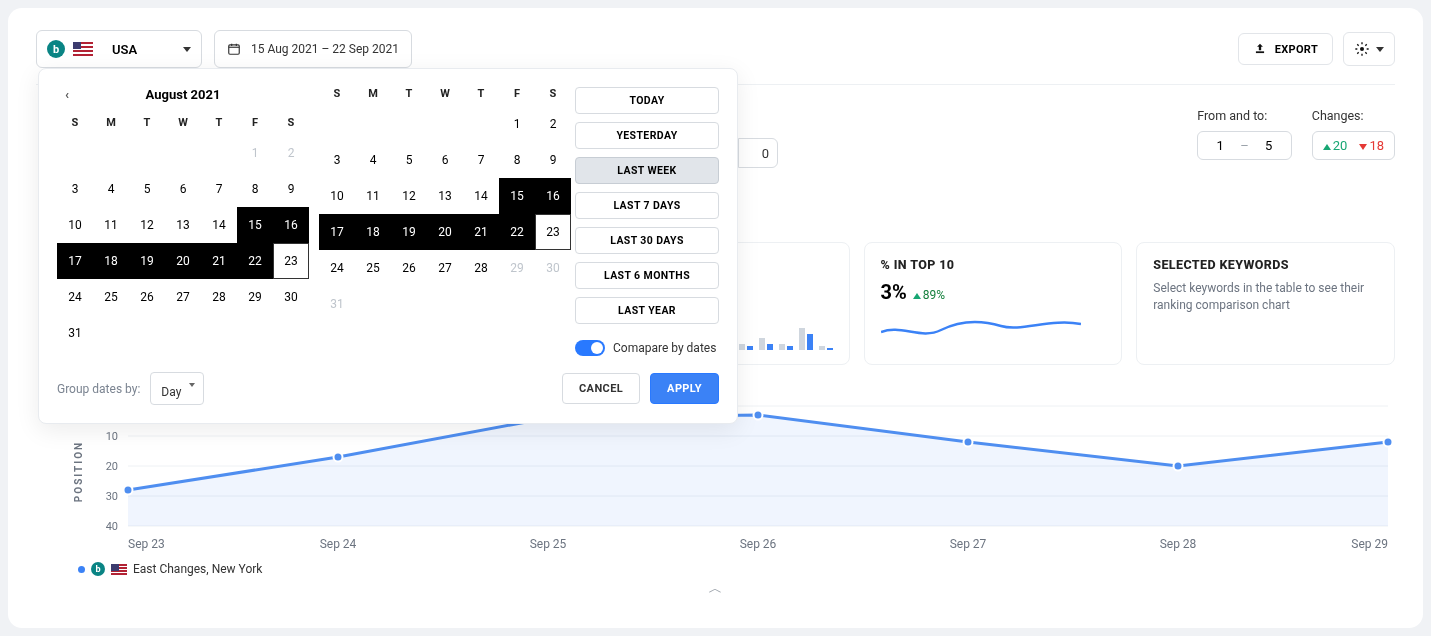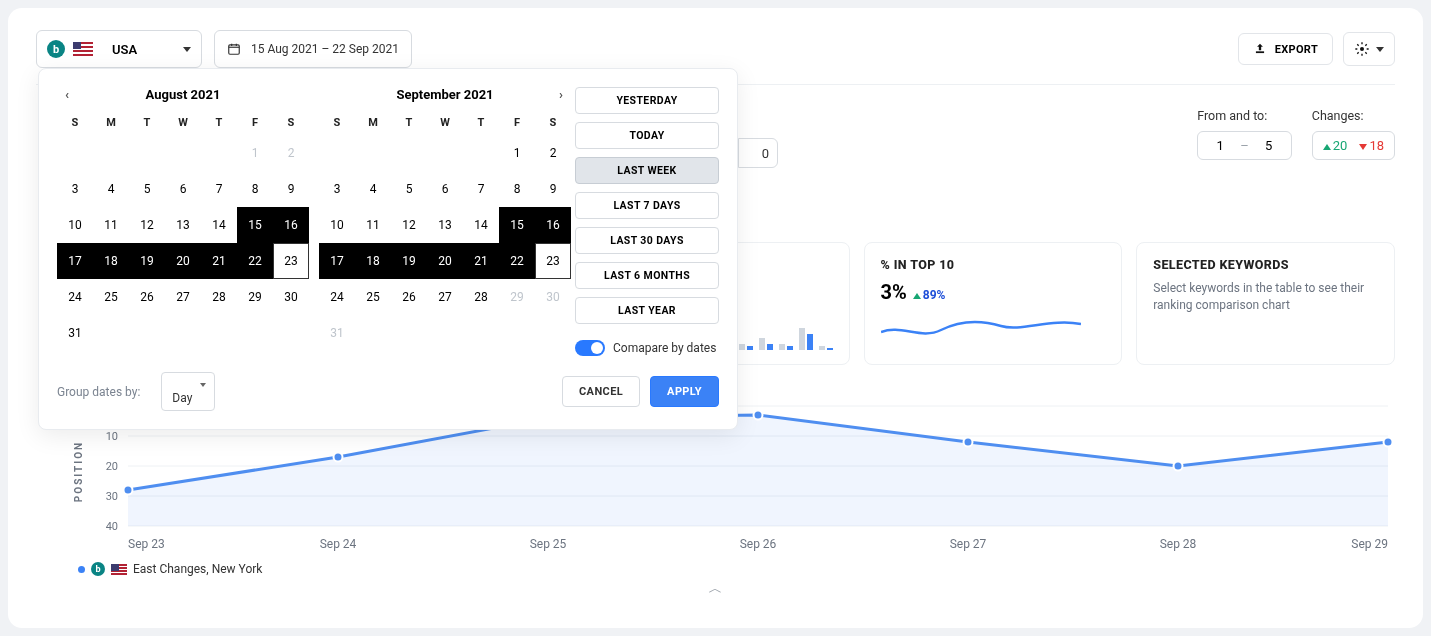--- a/index.html
+++ b/index.html
@@ -32,42 +32,42 @@
 .day.muted { color:#bfc5cc; }
 .day.selected { background:#000000; color:#fff; }
 .day.today { border:1px solid #333; border-radius:0; }
 .presets { width:158px; margin-left:4px; display:flex; flex-direction:column; gap:8px; }
 .preset { border:1px solid #d7dbe0; border-radius:4px; text-align:center; font-size:10.5px; font-weight:700; padding:6px 0; cursor:pointer; letter-spacing:0.4px; }
 .preset.active { background:#e1e5ea; border-color:#c7cdd4; }
 .compare-row { display:flex; align-items:center; gap:8px; margin-top:8px; font-size:12px; color:#333; }
 .toggle { width:30px; height:16px; border-radius:10px; background:#2979ff; position:relative; cursor:pointer; }
 .toggle::after{ content:""; position:absolute; right:2px; top:2px; width:12px; height:12px; background:#fff; border-radius:50%; }
 .popfoot { display:flex; align-items:center; justify-content:space-between; margin-top:16px; }
-.group-by { display:flex; align-items:center; gap:21px; font-size:12px; color:#7b8491; }
-.dropdown-day { border:1px solid #d7dbe0; border-radius:4px; padding:18px 22px 5px 10px; font-size:12px; position:relative; cursor:pointer; color:#333;}
+.group-by { display:flex; align-items:center; gap:10px; font-size:12px; color:#7b8491; }
+.dropdown-day { border:1px solid #d7dbe0; border-radius:4px; padding:12px 22px 5px 10px; font-size:12px; position:relative; cursor:pointer; color:#333;}
 .dropdown-day::after{ content:""; position:absolute; right:8px; top:10px; width:0;height:0;border-left:3px solid transparent;border-right:3px solid transparent;border-top:4px solid #666;}
 .btns { display:flex; gap:10px;align-items:center; }
 .btn { border-radius:4px; padding:8px 16px; font-size:11px; font-weight:700; cursor:pointer; letter-spacing:0.4px;}
 .btn.cancel { border:1px solid #d7dbe0; background:#fff; color:#333; }
 .btn.apply { background:#3b82f6; color:#fff; border:1px solid #2979ff; }
 
 .summary-right { position:absolute; top:100px; right:28px; display:flex; gap:20px; align-items:flex-start; }
 .filters { display:flex; flex-direction:column; }
 .filter-label { font-size:12.5px; color:#333; margin-bottom:8px; }
 .range-inputs { display:flex; align-items:center; border:1px solid #d7dbe0; border-radius:6px; padding:6px 12px; gap:10px; font-size:13px; }
 .sep { color:#9aa1a9; }
 .changes-box { display:flex; gap:12px; align-items:center; border:1px solid #d7dbe0; border-radius:6px; padding:6px 10px; font-size:13px; }
 .delta-up { color:#17a673; } .delta-down { color:#e53935; }
 .tri-up { display:inline-block; width:0;height:0;border-left:4px solid transparent;border-right:4px solid transparent;border-bottom:6px solid #17a673; margin-right:2px; }
 .tri-down { display:inline-block; width:0;height:0;border-left:4px solid transparent;border-right:4px solid transparent;border-top:6px solid #e53935; margin-right:2px;}
 .cards-row { position:absolute; top:234px; left:28px; right:28px; display:flex; gap:14px; }
 .card { flex:1; border:1px solid #edf0f3; border-radius:8px; padding:14px 16px; min-height:100px; background:#fff; }
 .card-title { font-size:12.5px; font-weight:800; letter-spacing:0.4px; color:#222; }
 .card-value { font-size:20px; font-weight:700; margin-top:8px; display:flex; align-items:baseline; gap:6px;}
-.card-sub { font-size:12px; color:#1d4ed8; font-weight:700; }
+.card-sub { font-size:12px; color:#15803d; font-weight:400; }
 .selected-info { font-size:12px; color:#6c7480; margin-top:8px; line-height:1.4; }
 
 .serp-chart { display:flex; align-items:flex-end; gap:6px; height:36px; margin-top:10px;}
 .bar-pair { display:flex; align-items:flex-end; gap:2px; }
 .bar { width:6px; background:#cfd6de; }
 .bar.blue { background:#3b82f6; }
 
 .top10-svg { margin-top:8px; }
 
 .bigchart { position:absolute; top:388px; left:40px; right:40px; height:200px; }
@@ -302,24 +302,20 @@
             <div class="day">25</div>
             <div class="day">26</div>
             <div class="day">27</div>
             <div class="day">28</div>
             <div class="day">29</div>
             <div class="day">30</div>
             <div class="day">31</div>
           </div>
       </div>
       <div class="calcol" style="margin-left:10px">
-        <div class="calhead">
-          <span>September 2021</span>
-          <span class="navbtn right">›</span>
-        </div>
         <div class="dow" id="dow-right">
             <span>S</span>
             <span>M</span>
             <span>T</span>
             <span>W</span>
             <span>T</span>
             <span>F</span>
             <span>S</span>
           </div>
         <div class="days" id="days-right">
@@ -355,22 +351,22 @@
             <div class="day">25</div>
             <div class="day">26</div>
             <div class="day">27</div>
             <div class="day">28</div>
             <div class="day muted">29</div>
             <div class="day muted">30</div>
             <div class="day muted">31</div>
           </div>
       </div>
       <div class="presets" id="presets">
+          <div class="preset">TODAY</div>
           <div class="preset">YESTERDAY</div>
-          <div class="preset">TODAY</div>
           <div class="preset active">LAST WEEK</div>
           <div class="preset">LAST 7 DAYS</div>
           <div class="preset">LAST 30 DAYS</div>
           <div class="preset">LAST 6 MONTHS</div>
           <div class="preset">LAST YEAR</div>
           <div class="compare-row">
             <span class="toggle"></span>
             <span>Comapare by dates</span>
           </div>
         </div>

